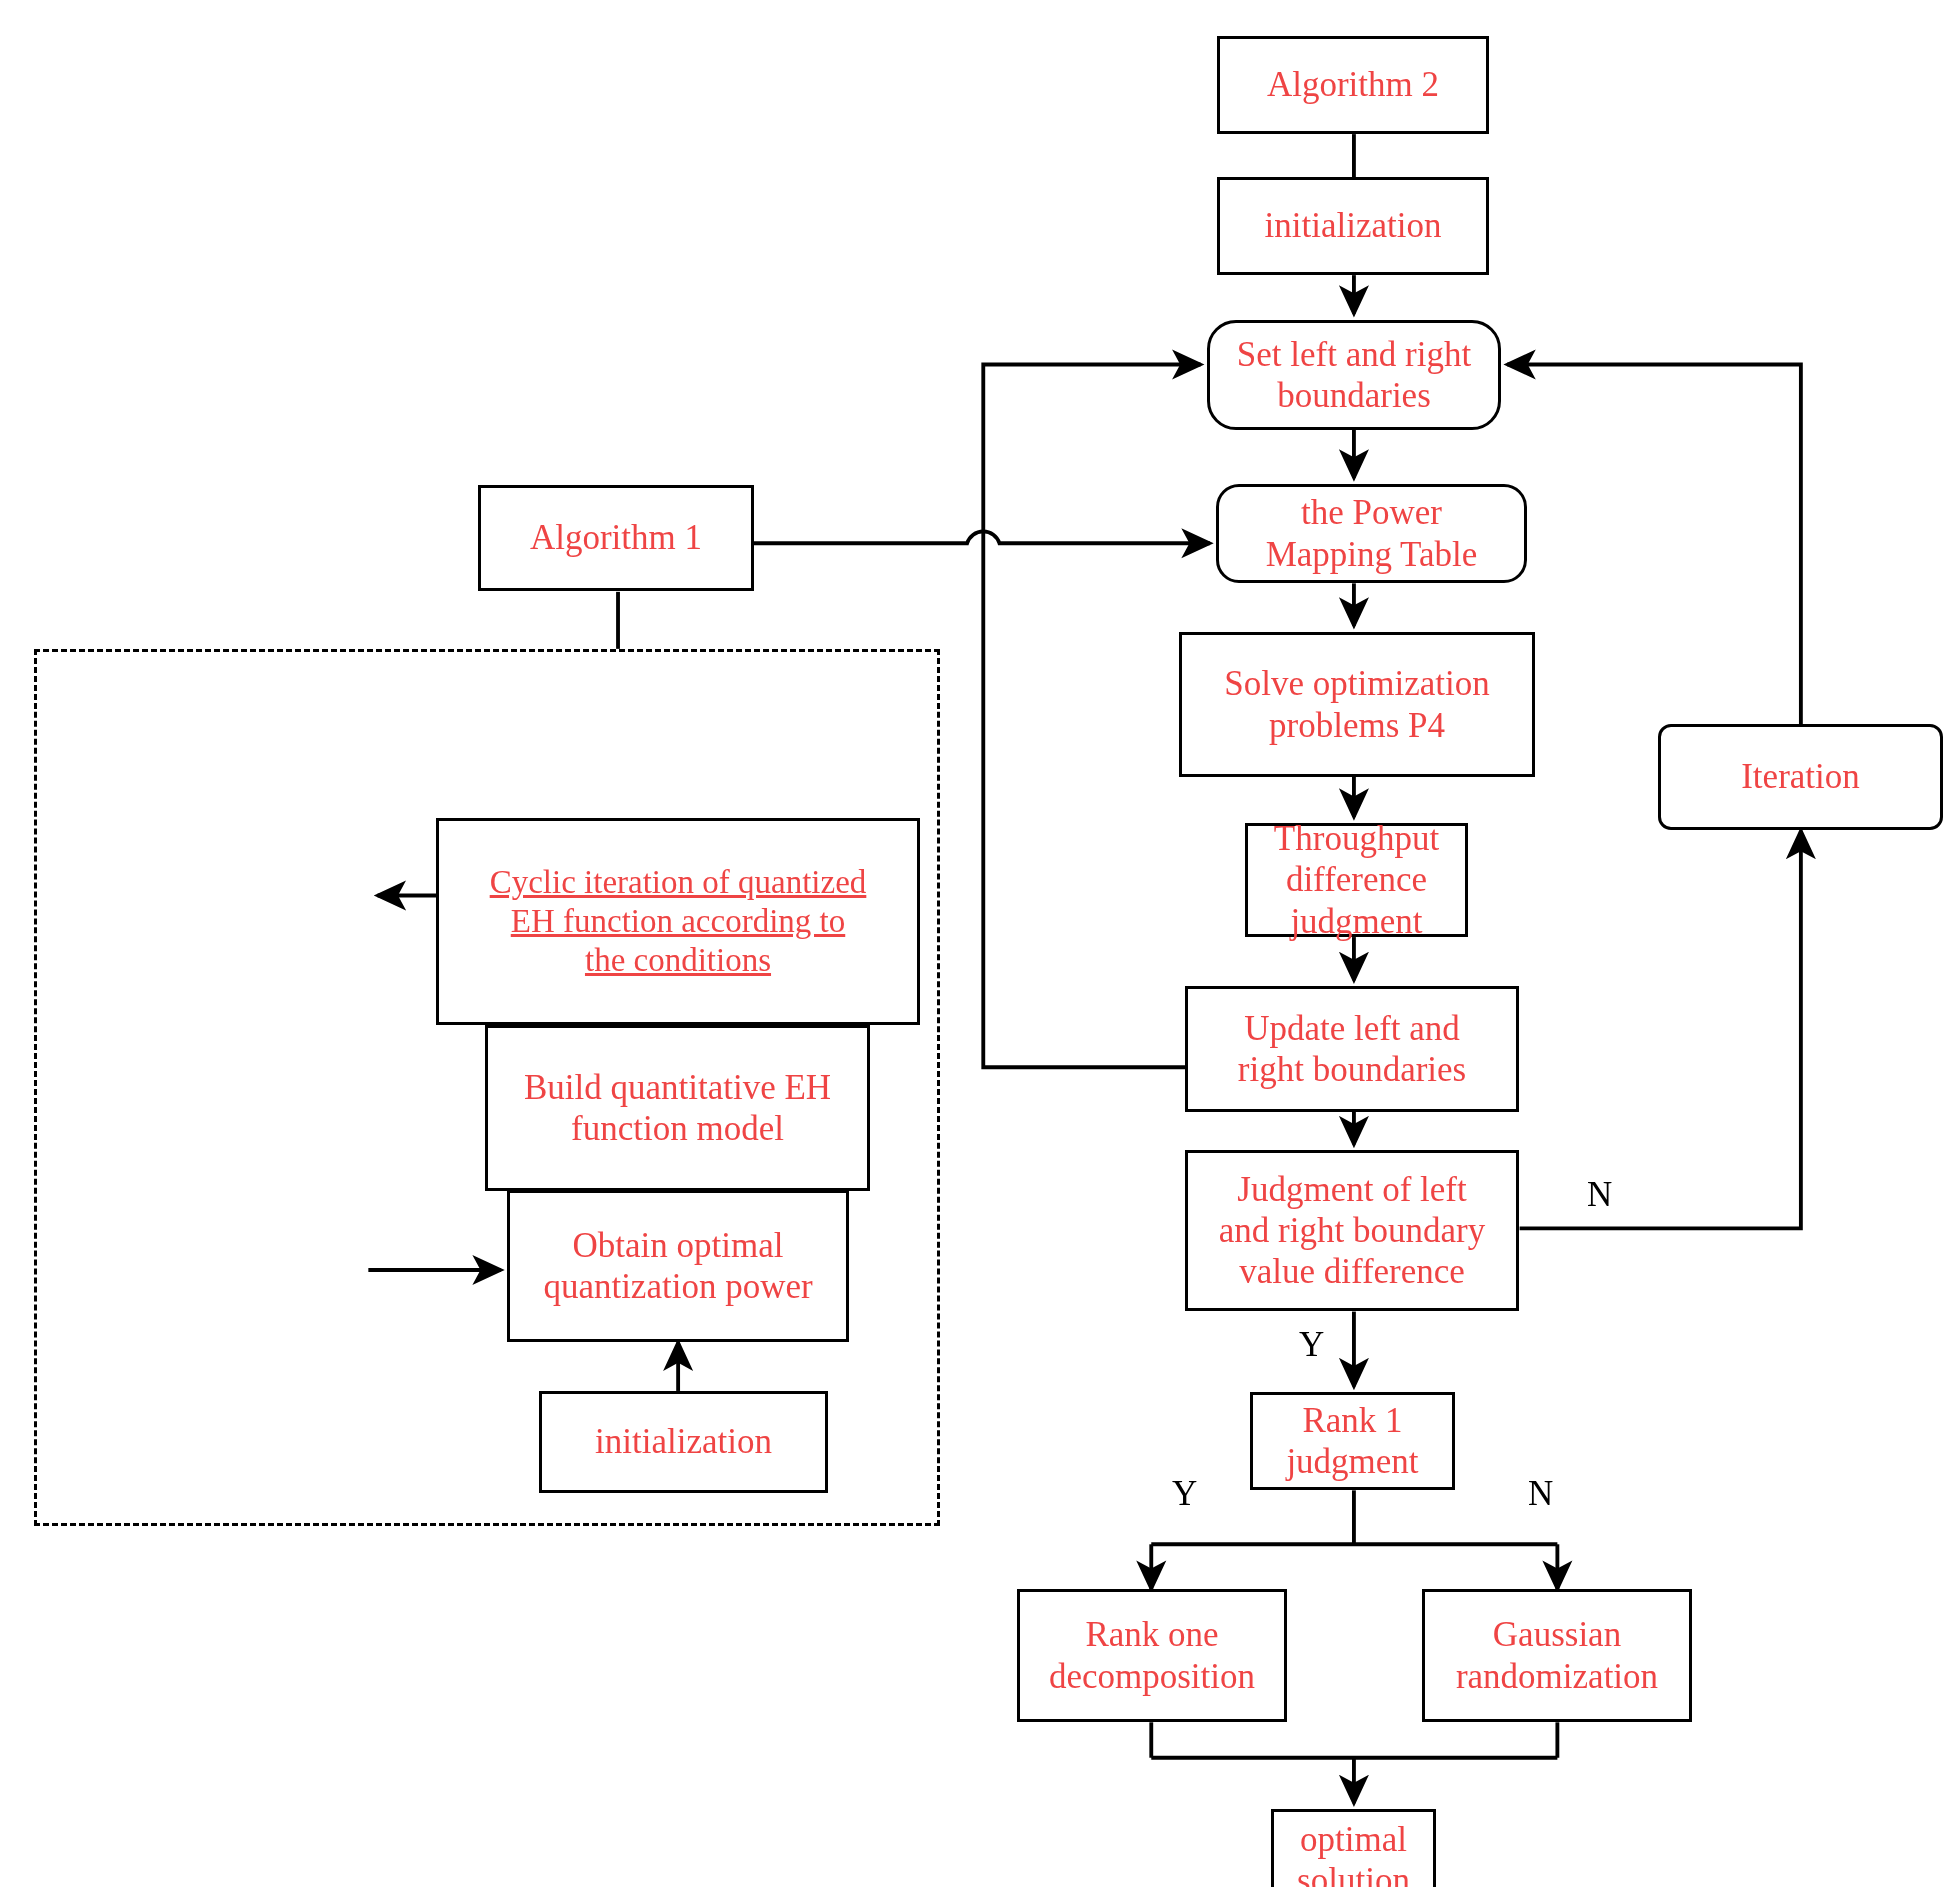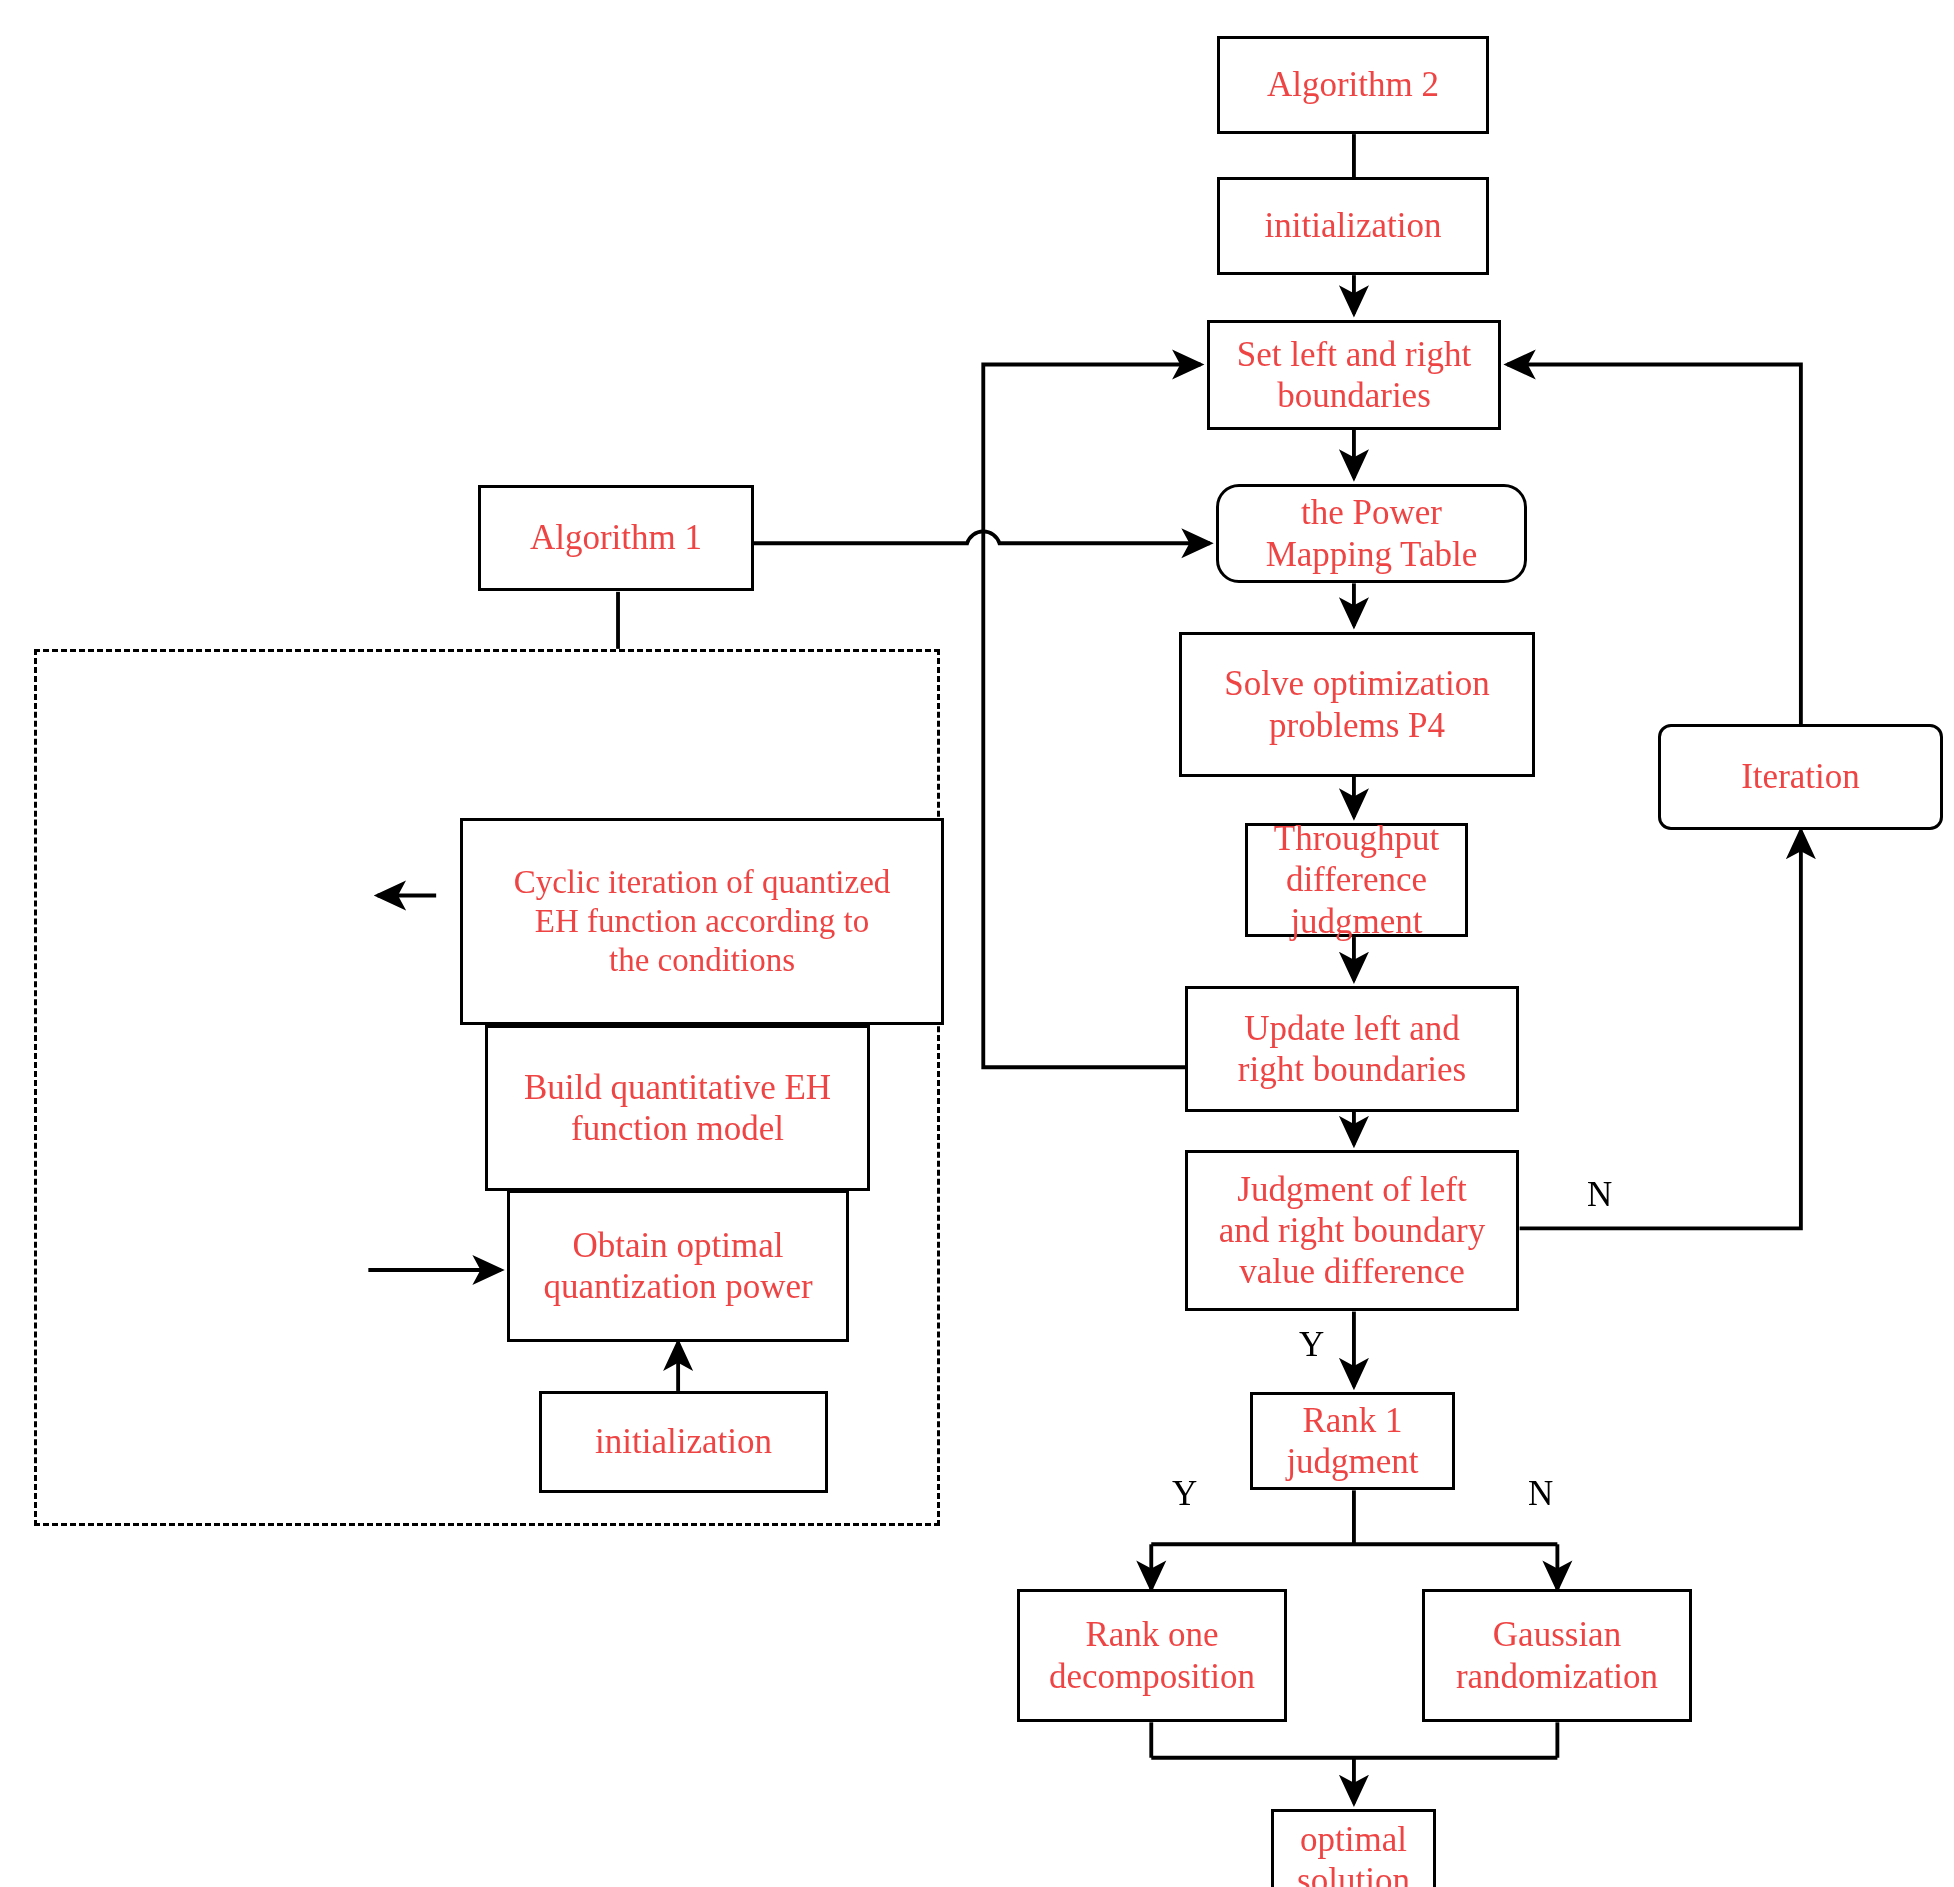--- a/index.html
+++ b/index.html
@@ -124,21 +124,21 @@
   <div class="dashed-group" style="left:34px; top:649px; width:906px; height:877px;"></div>
 
   <div class="node-box fs-lg" style="left:1217px; top:36px; width:272px; height:98px;">
     <span class="node-label">Algorithm 2</span>
   </div>
 
   <div class="node-box fs-lg" style="left:1217px; top:177px; width:272px; height:98px;">
     <span class="node-label">initialization</span>
   </div>
 
-  <div class="node-box fs-lg" style="left:1207px; top:320px; width:294px; height:110px;">
+  <div class="node-box fs-lg" style="left:1207px; top:320px; width:294px; height:110px;border-radius:29px;">
     <span class="node-label">Set left and right
 boundaries</span>
   </div>
 
   <div class="node-box fs-lg" style="left:1216px; top:484px; width:311px; height:99px;border-radius:23px;">
     <span class="node-label">the Power
 Mapping Table</span>
   </div>
 
   <div class="node-box fs-lg" style="left:1179px; top:632px; width:356px; height:145px;">
@@ -185,21 +185,21 @@
   <div class="node-box fs-lg" style="left:1271px; top:1809px; width:165px; height:102px;">
     <span class="node-label">optimal
 solution</span>
   </div>
 
   <div class="node-box fs-lg" style="left:478px; top:485px; width:276px; height:106px;">
     <span class="node-label">Algorithm 1</span>
   </div>
 
 
-  <div class="node-box fs-md" style="left:460px; top:818px; width:484px; height:207px;">
+  <div class="node-box fs-md" style="left:436px; top:818px; width:484px; height:207px;text-decoration:underline;">
     <span class="node-label">Cyclic iteration of quantized
 EH function according to
 the conditions</span>
   </div>
 
   <div class="node-box fs-lg" style="left:485px; top:1025px; width:385px; height:166px;font-family:Liberation Serif, serif;">
     <span class="node-label">Build quantitative EH
 function model</span>
   </div>
 

